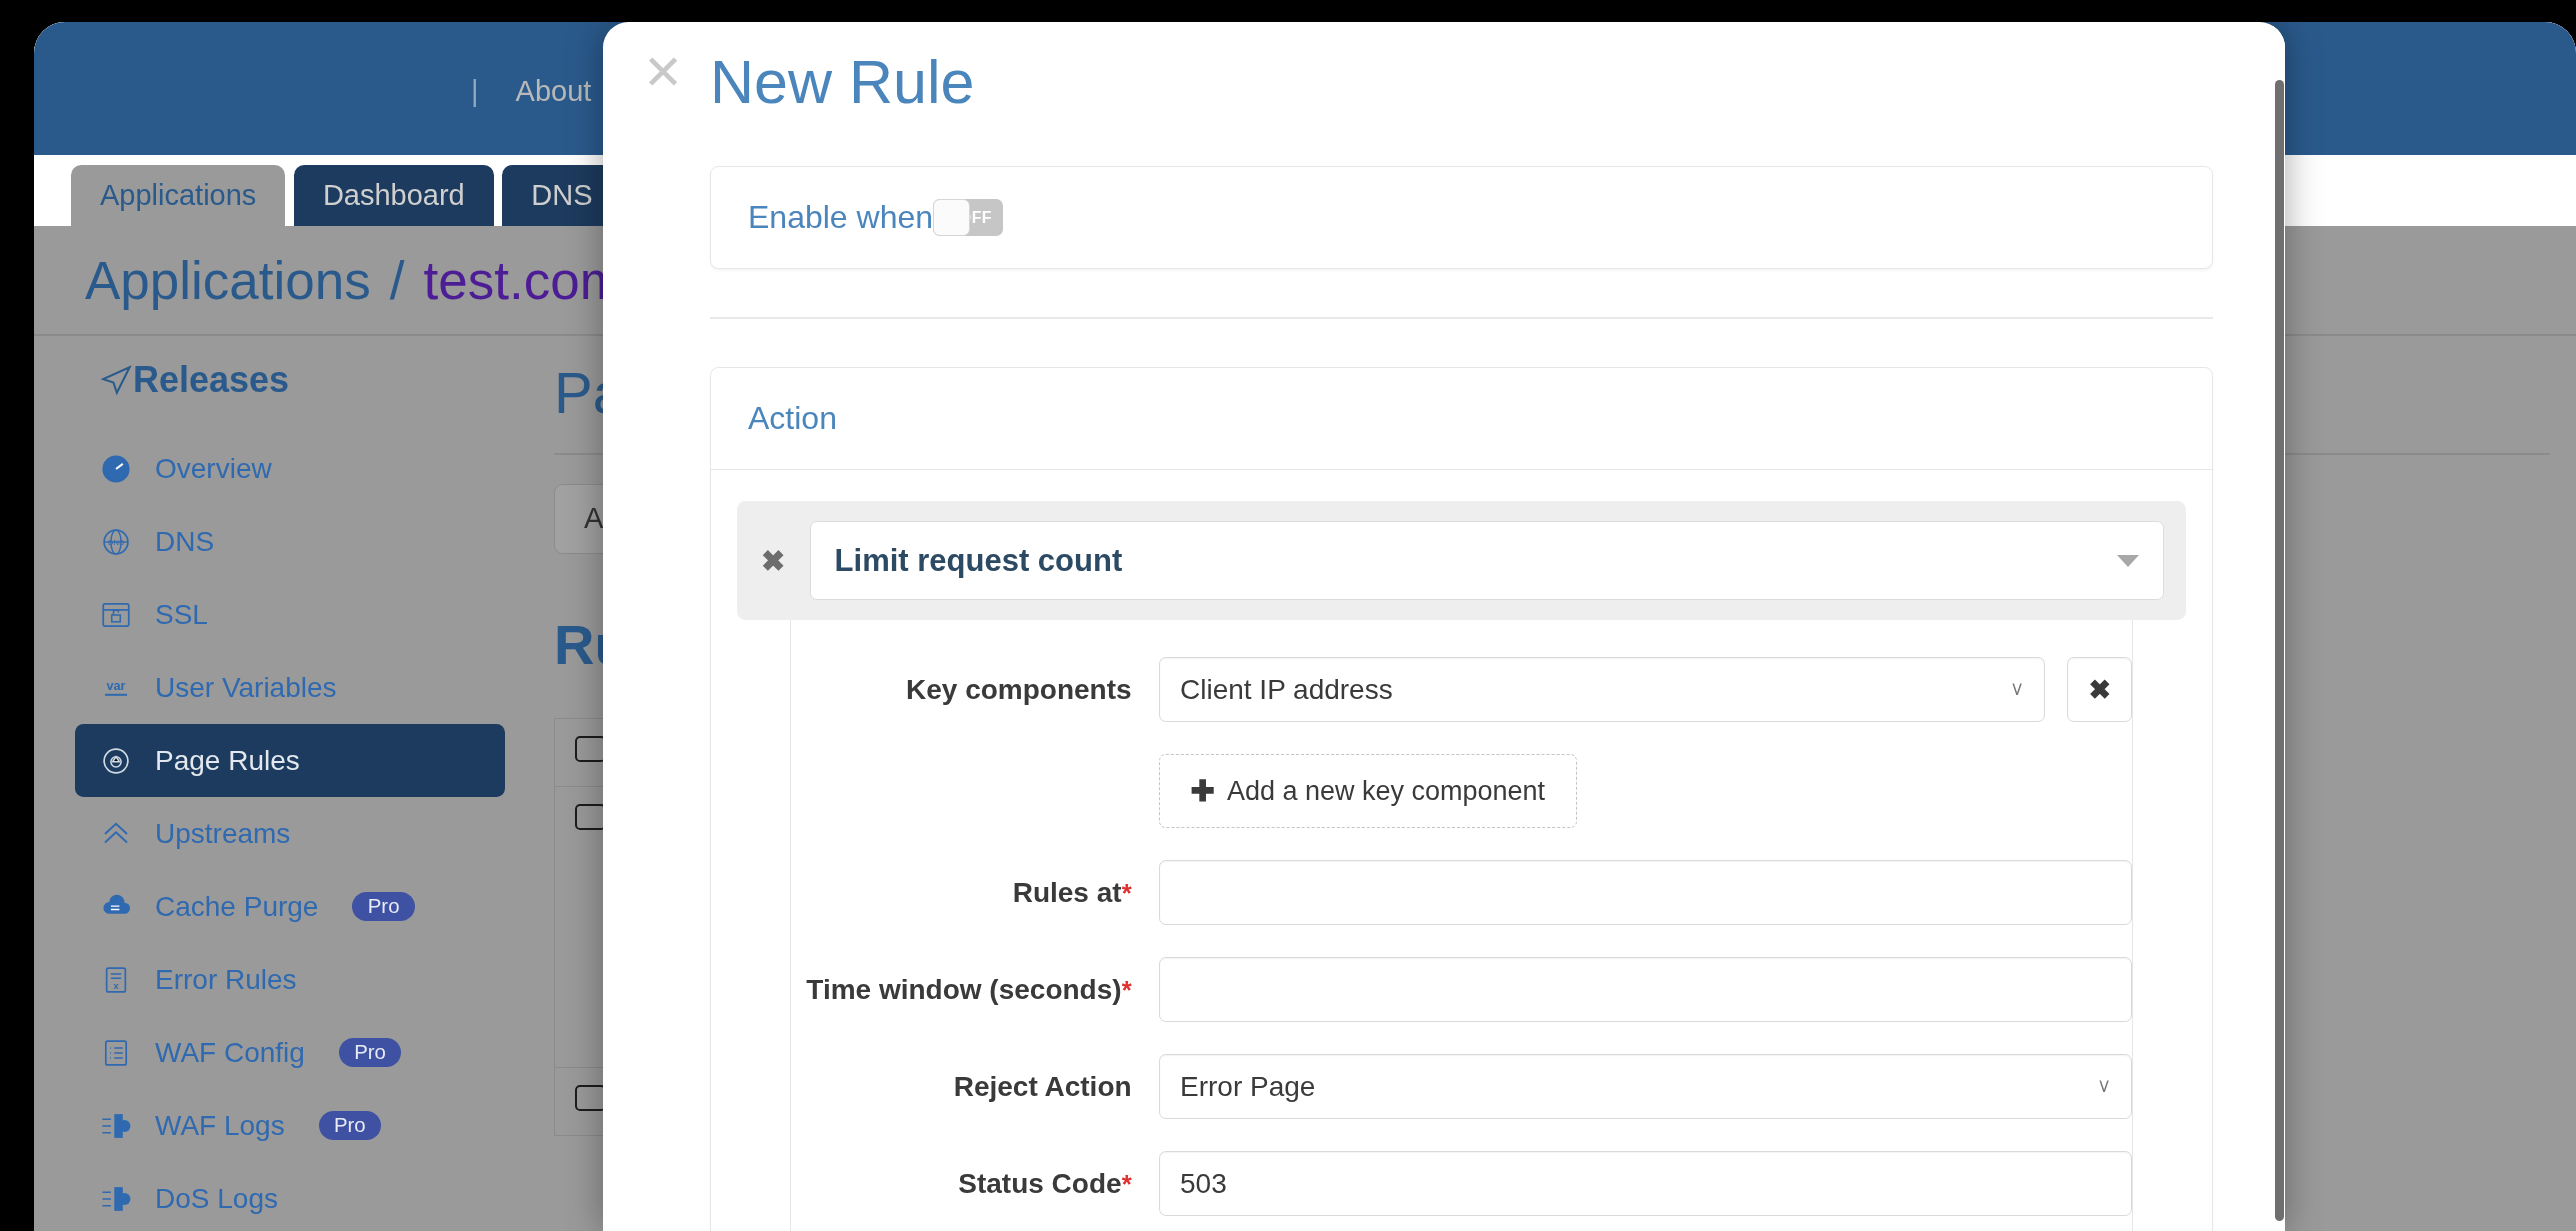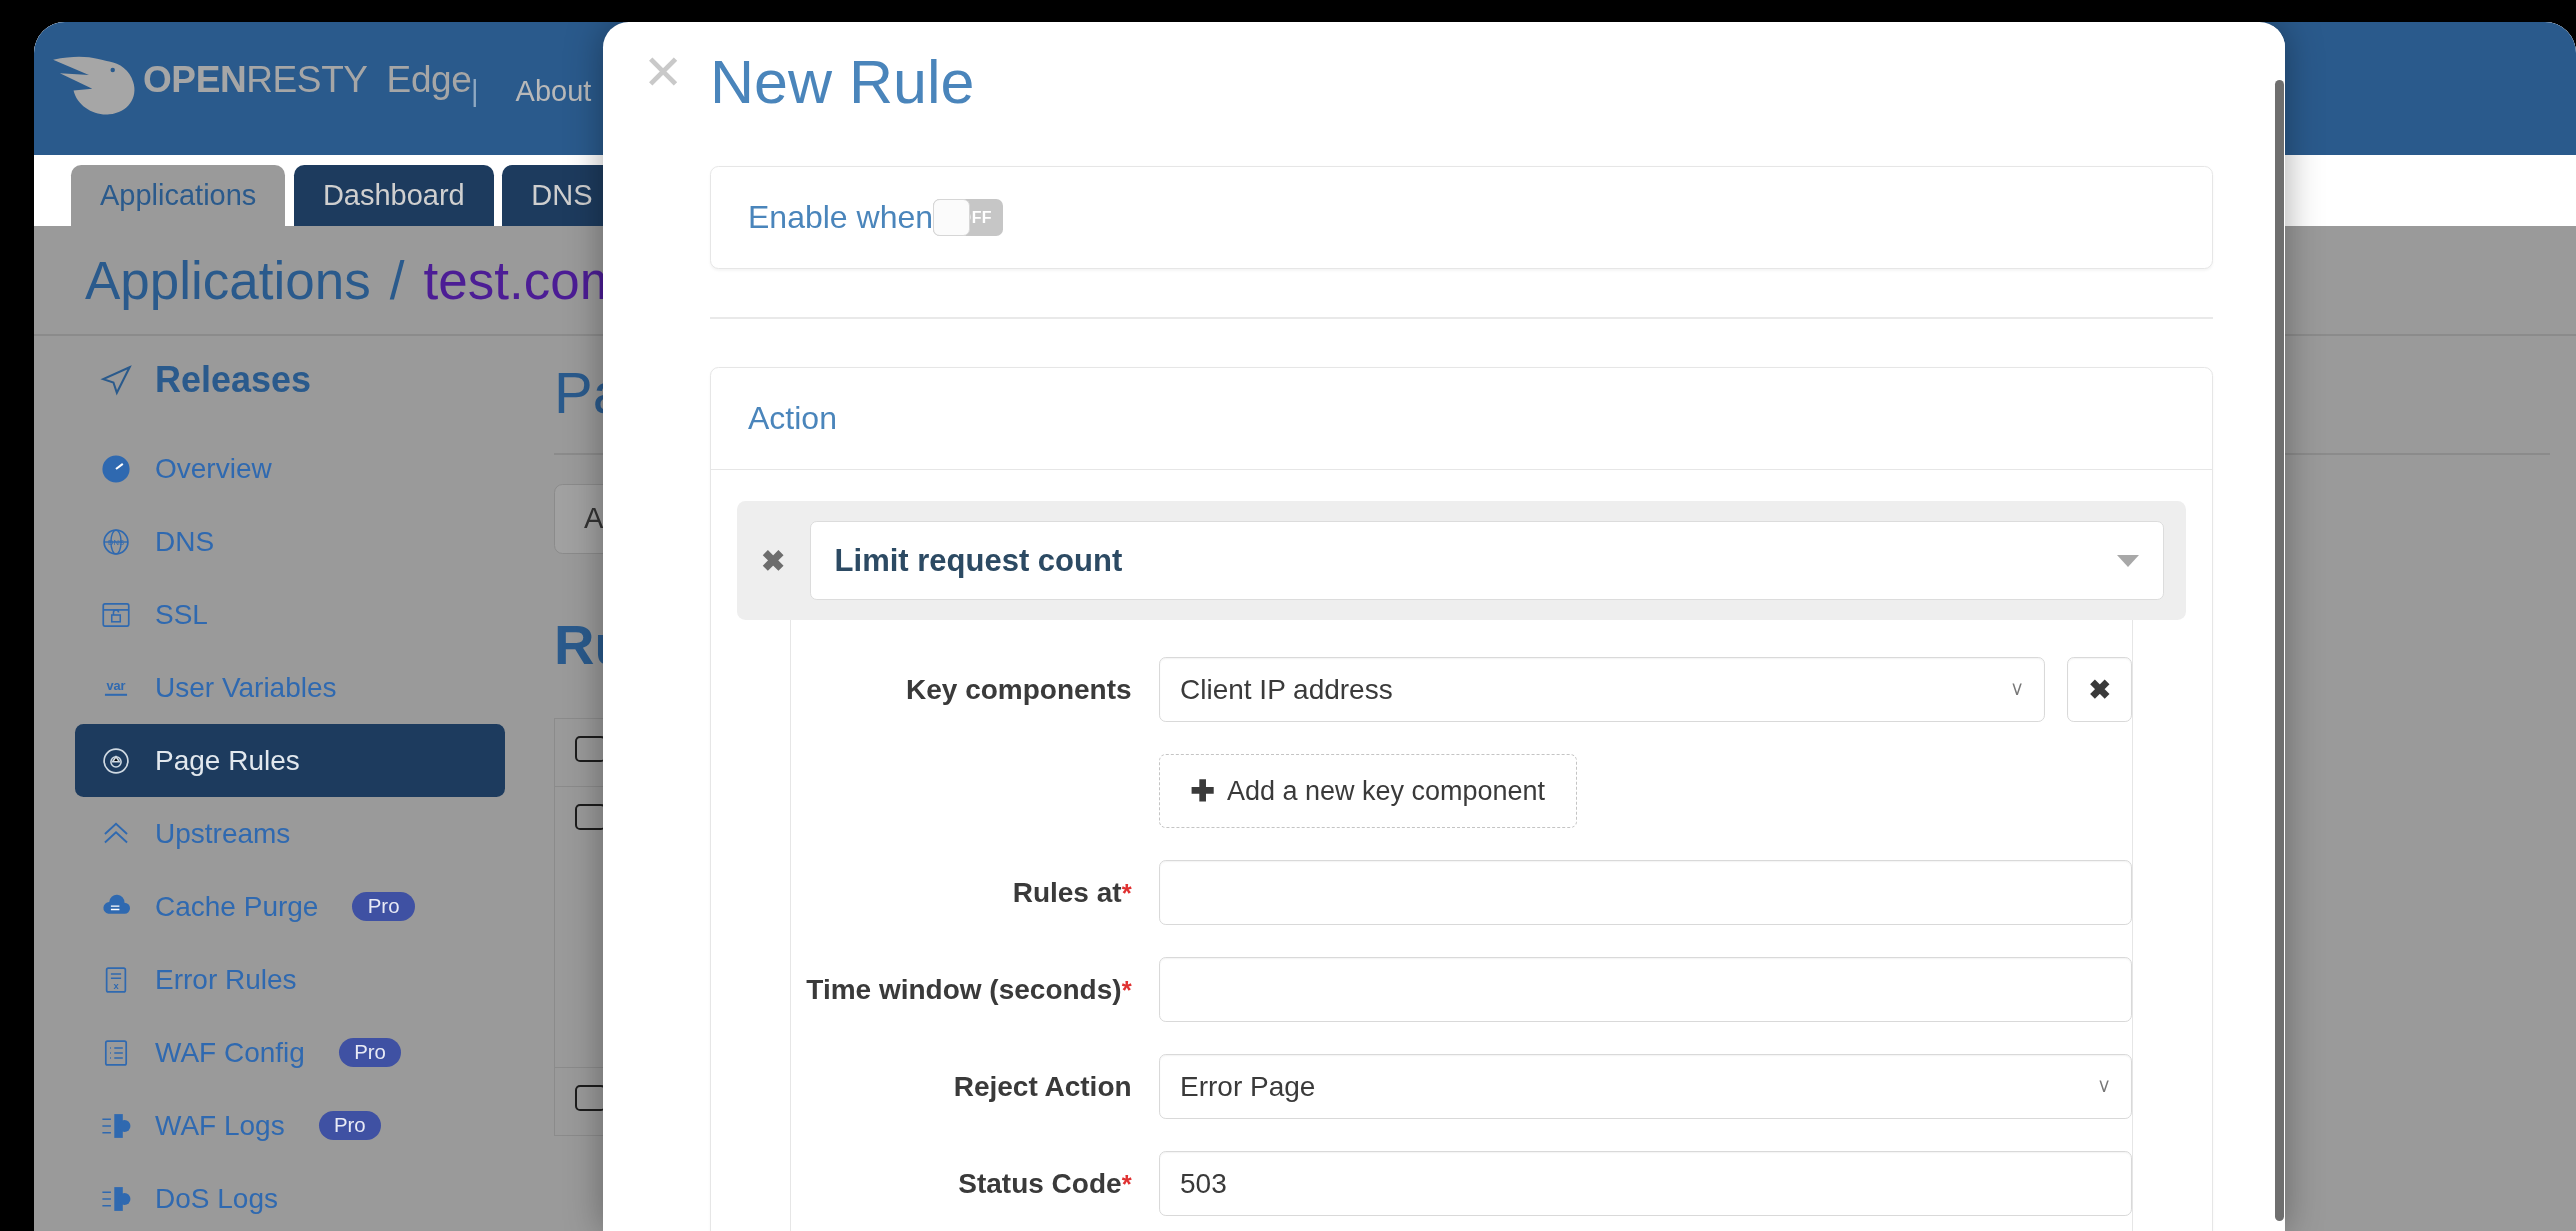--- a/index.html
+++ b/index.html
@@ -90,21 +90,21 @@
     position: absolute; left: 0; top: 94px; width: 100%;
     height: 1.7px; background: #8b8b8b;
   }
 
   
   .sidebar {
     position: absolute; left: 41px; top: 119px;
     width: 430px;
   }
   .sb-title {
-    display: flex; align-items: center; gap: 22px;
+    display: flex; align-items: center; 
     font-size: 36px; font-weight: 700; color: #2a5a8c;
     padding-left: 24px; margin-bottom: 31px;
   }
   .sb-item {
     display: flex; align-items: center; gap: 22px;
     height: 73px; padding-left: 24px;
     font-size: 28px; color: #2f69b0;
     border-radius: 8.5px;
   }
   .sb-item.active { background: #1d3b5e; color: #e2e8ee; }
@@ -295,31 +295,20 @@
   }
 </style>
 </head>
 <body>
 
 <div id="window">
 
   <div id="bg-page">
 
     <div class="topbar">
-      <div class="brand">
-        <span class="brand-logo">
-          <svg viewBox="0 0 108 92">
-            <path fill="#a6a6a6" d="M6 22 L48 40 L14 38 L52 56 L30 58 C34 76 54 88 72 86 C94 84 106 66 100 48 C96 34 84 26 72 24 C60 22 44 14 6 22 Z"></path>
-            <circle cx="76" cy="34" r="2.6" fill="#2a5a8c"></circle>
-          </svg>
-        </span>
-        <span class="brand-text">
-          <span class="bold">OPEN</span><span class="thin">RESTY</span><span class="brand-edge">Edge</span>
-        </span>
-      </div>
 
       <div class="topnav">
         <span class="sep">|</span>
         <a href="#">About</a>
         <a href="#">Li</a>
       </div>
 
       <div class="tabs">
         <div class="tab active">Applications</div>
         <div class="tab">Dashboard</div>

